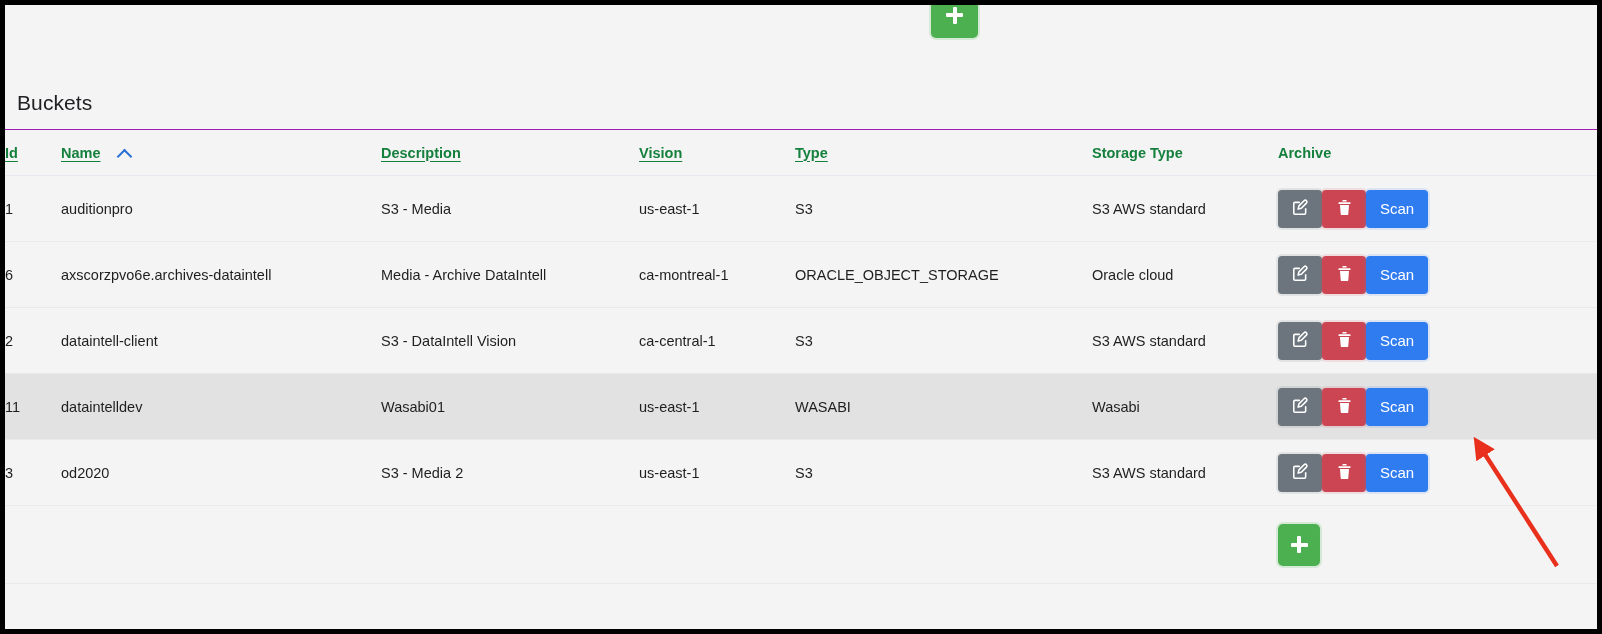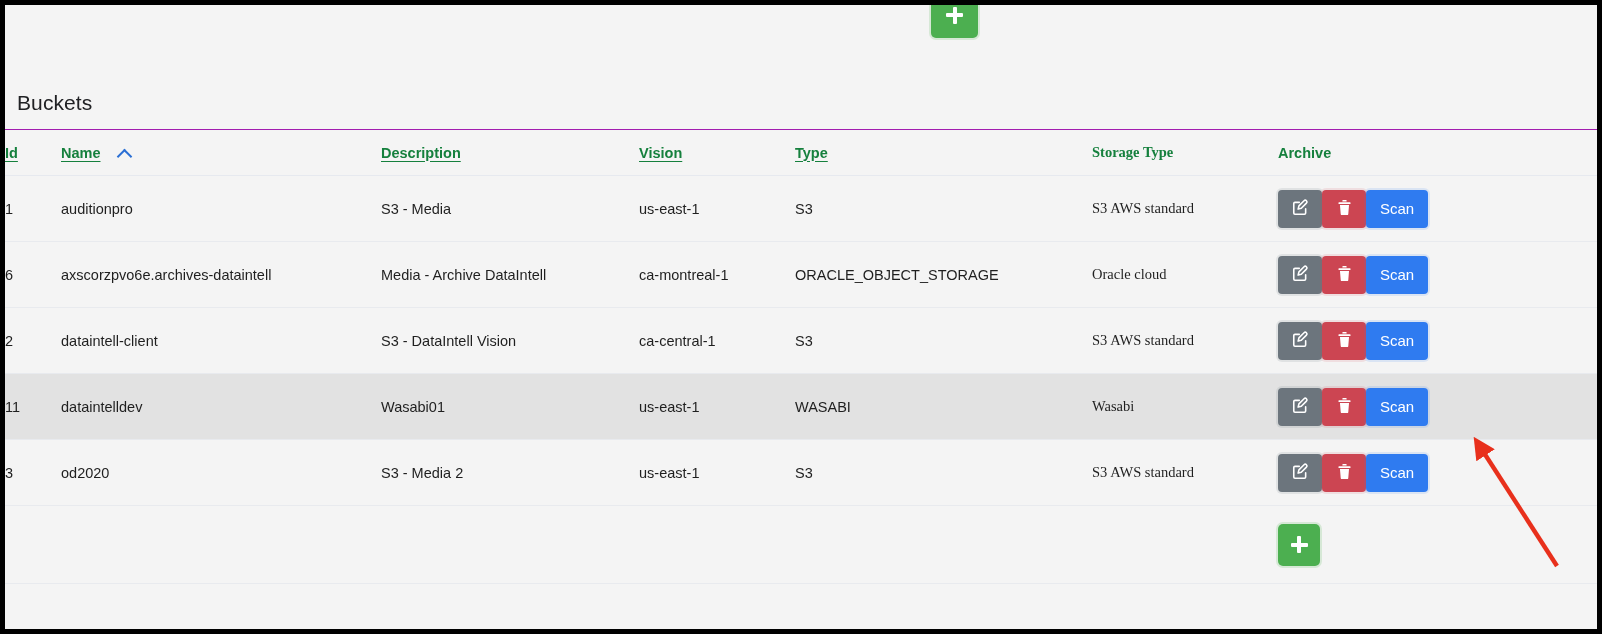--- a/index.html
+++ b/index.html
@@ -157,21 +157,21 @@
   col.c-region  { width: 156px; }
   col.c-type    { width: 297px; }
   col.c-storage { width: 186px; }
   col.c-action  { width: 319px; }
 
   .cell-pad-id      { padding-left: 22px; }
   .cell-pad-name    { padding-left: 79px; }
   .cell-pad-desc    { padding-left: 0px; }
   .cell-pad-region  { padding-left: 0px; }
   .cell-pad-type    { padding-left: 0px; }
-  .cell-pad-storage { padding-left: 0px; font-family: Liberation Serif, serif; }
+  .cell-pad-storage { padding-left: 0px; }
   .cell-pad-action  { padding-left: 0px; }
 
   
   .action-group {
     display: flex;
     align-items: flex-start;
     gap: 0;
   }
 
   .btn-icon {

